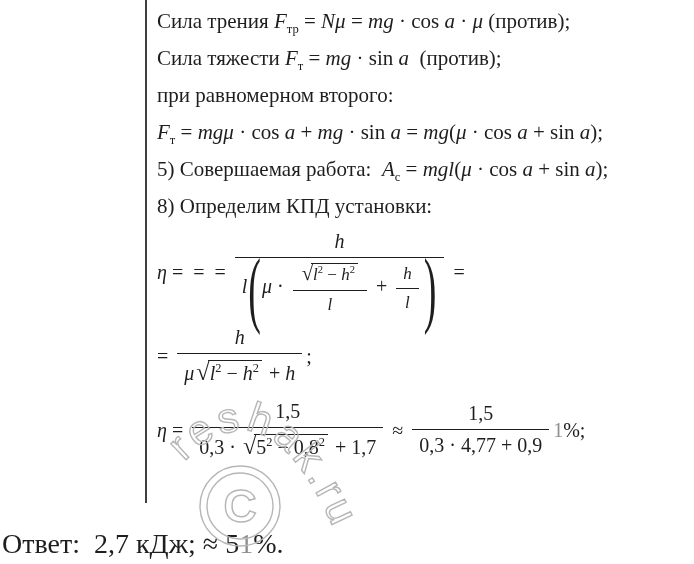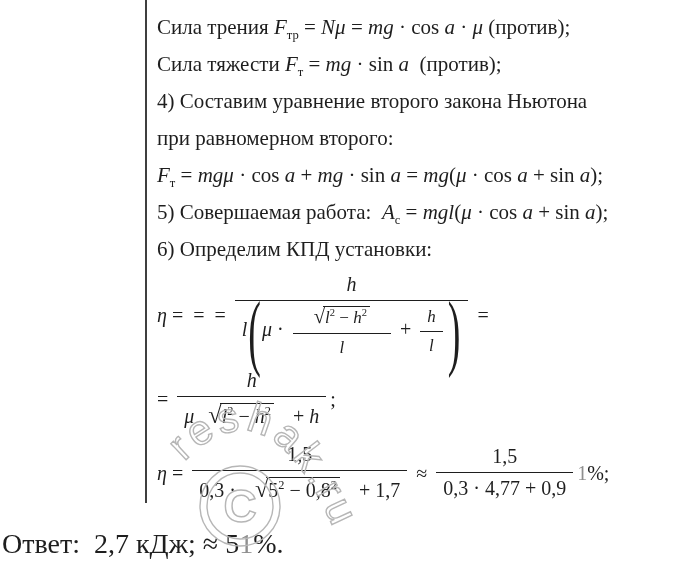--- a/index.html
+++ b/index.html
@@ -5,61 +5,60 @@
   :root{
     --ink:#1e1e1e; --rule:#3f3f3f; --watermark:#b6b6b6; --graydigit:#8f8f8f; --bg:#ffffff;
   }
   html,body{margin:0;padding:0;background:#fff;}
   #screen{
     position:relative;width:694px;height:564px;overflow:hidden;
     background:var(--bg);color:var(--ink);
     font-family:"Liberation Serif","DejaVu Serif",serif;
   }
   .vrule{position:absolute;left:145px;top:0;width:2px;height:503px;background:var(--rule);}
-  .content{position:absolute;left:157px;top:9px;width:536px;}
+  .content{position:absolute;left:157px;top:3px;width:536px;}
   .content span, .content sub, .content sup{white-space:pre;}
   .text-line{font-size:21px;line-height:37px;height:37px;white-space:pre;}
   .tk-rm{font-style:normal;}
   .tk-it{font-style:italic;}
   .tk-gr{color:var(--graydigit);}
   sub.tk-sb{font-size:0.60em;font-style:normal;line-height:0;}
   sup.tk-sp{font-size:0.62em;line-height:0;}
   .eq-line{display:flex;align-items:center;font-size:20px;line-height:1.3;}
   .eq8{margin-top:3px;min-height:88px;}
   .eq9{margin-top:9px;min-height:58px;}
   .eq10{margin-top:11px;min-height:62px;}
   .frac{display:inline-flex;flex-direction:column;margin:0 4px;vertical-align:middle;}
   .frac .num{display:block;text-align:center;padding:0 7px 3px;border-bottom:1.8px solid currentColor;line-height:1.25;}
   .frac .den{display:block;text-align:center;padding:3px 7px 0;line-height:1.25;}
   .frac .frac{font-size:0.85em;}
-  .sqrt{display:inline-block;white-space:nowrap;margin:0 14px;}
+  .sqrt{display:inline-block;white-space:nowrap;margin:0 2px;}
   .sqrt-sym{font-style:normal;font-size:1.22em;}
   .sqrt-rad{display:inline-block;border-top:1.6px solid currentColor;padding:0 3px 0 2px;margin-left:-2px;}
   .tk-big{font-style:normal;font-size:1.9em;line-height:1;display:inline-block;
           transform:scaleY(2.25);vertical-align:middle;padding:0 1px;}
   .answer{position:absolute;left:2px;top:528px;font-size:28px;white-space:pre;}
   .watermark{position:absolute;left:0;top:0;pointer-events:none;z-index:5;}
   .wm-stroke{fill:none;stroke:var(--watermark);stroke-width:1.4px;}
   .wm-c{font-family:"Liberation Sans","DejaVu Sans",sans-serif;font-size:46px;font-weight:700;}
   .wm-text{font-family:"Liberation Sans","DejaVu Sans",sans-serif;font-size:42px;letter-spacing:4px;}
 </style>
 </head>
 <body>
 
 <div id="screen">
   <div class="vrule"></div>
 
   <div class="content">
     <div class="text-line"><span class="tk-rm">Сила трения </span><span class="tk-it">F</span><sub class="tk-sb">тр</sub><span class="tk-rm"> = </span><span class="tk-it">Nμ</span><span class="tk-rm"> = </span><span class="tk-it">mg</span><span class="tk-rm"> · cos </span><span class="tk-it">a</span><span class="tk-rm"> · </span><span class="tk-it">μ</span><span class="tk-rm"> (против);</span></div>
     <div class="text-line"><span class="tk-rm">Сила тяжести </span><span class="tk-it">F</span><sub class="tk-sb">т</sub><span class="tk-rm"> = </span><span class="tk-it">mg</span><span class="tk-rm"> · sin </span><span class="tk-it">a</span><span class="tk-rm">  (против);</span></div>
-    <div class="text-line"><span class="tk-rm">4) Составим уравнение второго закона Ньютона</span></div>
     <div class="text-line"><span class="tk-rm">при равномерном второго:</span></div>
     <div class="text-line"><span class="tk-it">F</span><sub class="tk-sb">т</sub><span class="tk-rm"> = </span><span class="tk-it">mgμ</span><span class="tk-rm"> · cos </span><span class="tk-it">a</span><span class="tk-rm"> + </span><span class="tk-it">mg</span><span class="tk-rm"> · sin </span><span class="tk-it">a</span><span class="tk-rm"> = </span><span class="tk-it">mg</span><span class="tk-rm">(</span><span class="tk-it">μ</span><span class="tk-rm"> · cos </span><span class="tk-it">a</span><span class="tk-rm"> + sin </span><span class="tk-it">a</span><span class="tk-rm">);</span></div>
     <div class="text-line"><span class="tk-rm">5) Совершаемая работа:  </span><span class="tk-it">A</span><sub class="tk-sb">с</sub><span class="tk-rm"> = </span><span class="tk-it">mgl</span><span class="tk-rm">(</span><span class="tk-it">μ</span><span class="tk-rm"> · cos </span><span class="tk-it">a</span><span class="tk-rm"> + sin </span><span class="tk-it">a</span><span class="tk-rm">);</span></div>
-    <div class="text-line"><span class="tk-rm">6) Определим КПД установки:</span></div>
+    <div class="text-line"><span class="tk-rm">8) Определим КПД установки:</span></div>
     <div class="eq-line eq8">
         <span class="tk-it">η</span>
         <span class="tk-rm"> = </span>
         <span class="tk-rm"> = </span>
         <span class="tk-rm"> = </span>
         <span class="frac"><span class="num"><span class="tk-it">h</span></span><span class="den"><span class="tk-it">l</span><span class="tk-big">(</span><span class="tk-it">μ</span><span class="tk-rm"> · </span><span class="frac"><span class="num"><span class="sqrt"><span class="sqrt-sym">√</span><span class="sqrt-rad"><span class="tk-it">l</span><sup class="tk-sp">2</sup><span class="tk-rm"> − </span><span class="tk-it">h</span><sup class="tk-sp">2</sup></span></span></span><span class="den"><span class="tk-it">l</span></span></span><span class="tk-rm"> + </span><span class="frac"><span class="num"><span class="tk-it">h</span></span><span class="den"><span class="tk-it">l</span></span></span><span class="tk-big">)</span></span></span>
         <span class="tk-rm"> =</span>
       </div>
     <div class="eq-line eq9">
         <span class="tk-rm">= </span>

